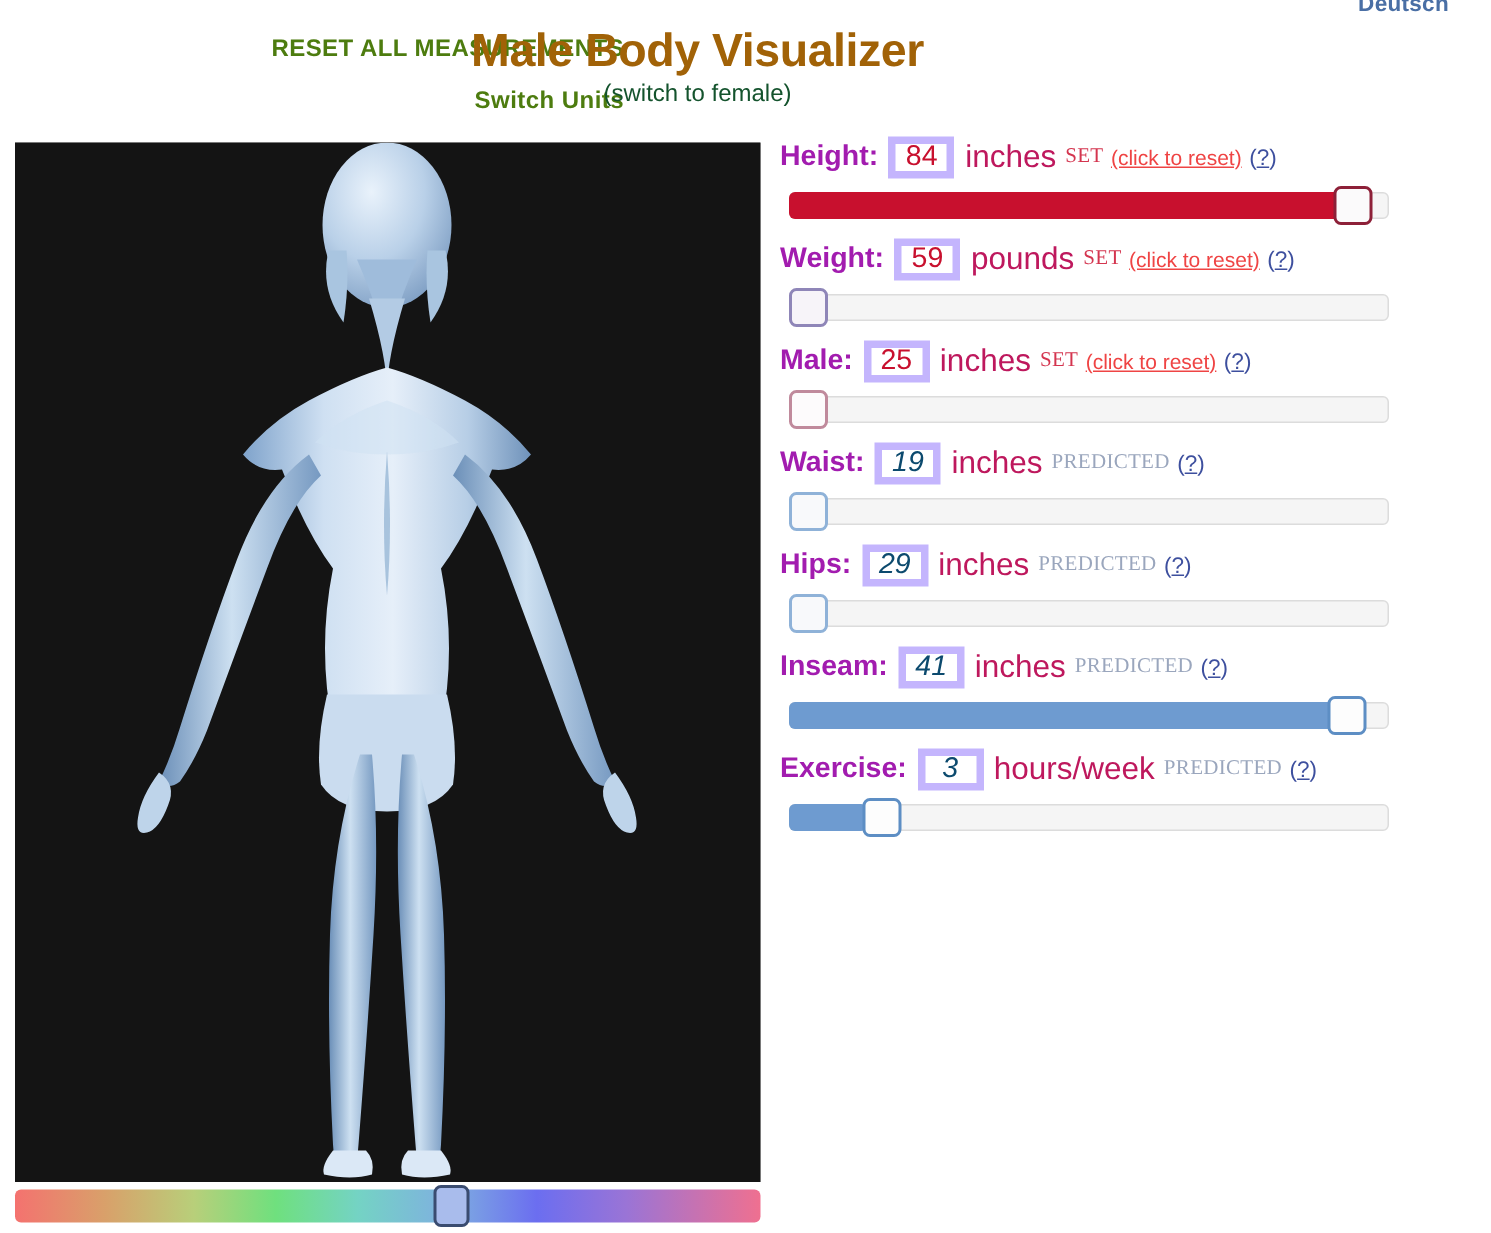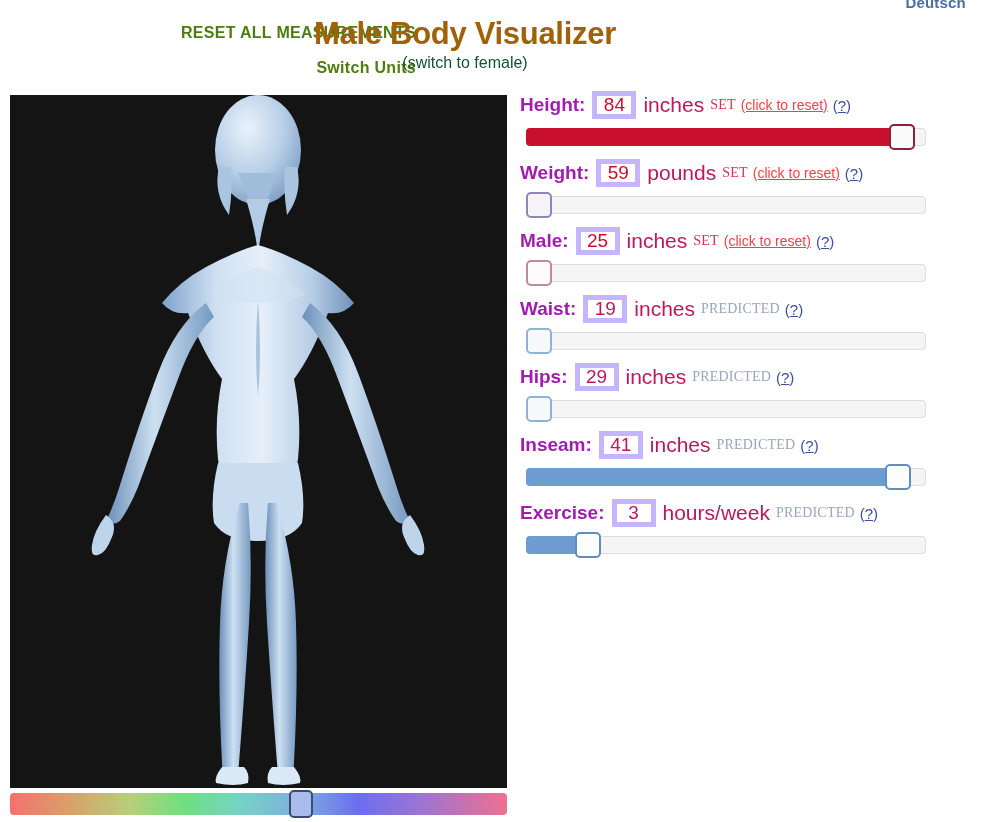--- a/index.html
+++ b/index.html
@@ -115,21 +115,21 @@
     height: 28px;
     line-height: 28px;
     text-align: center;
     border: 5px solid #c4b5fd;
     background: #ffffff;
     font-size: 19px;
     box-sizing: border-box;
     margin-right: 7px;
   }
   .value-box.is-set      { color: #c8102e; }
-  .value-box.is-predicted{ color: #be185d; }
+  .value-box.is-predicted{ color: #0c4a6e; font-style: italic; }
 
   .unit-text {
     font-size: 21px;
     color: #be185d;
     margin-right: 6px;
   }
   .state-text { font-size: 14px; margin-right: 5px; letter-spacing: 0.2px; font-family: Liberation Serif, serif; }
   .state-text.is-set       { color: #d4354f; }
   .state-text.is-predicted { color: #9aa6bd; }
   .reset-link {

